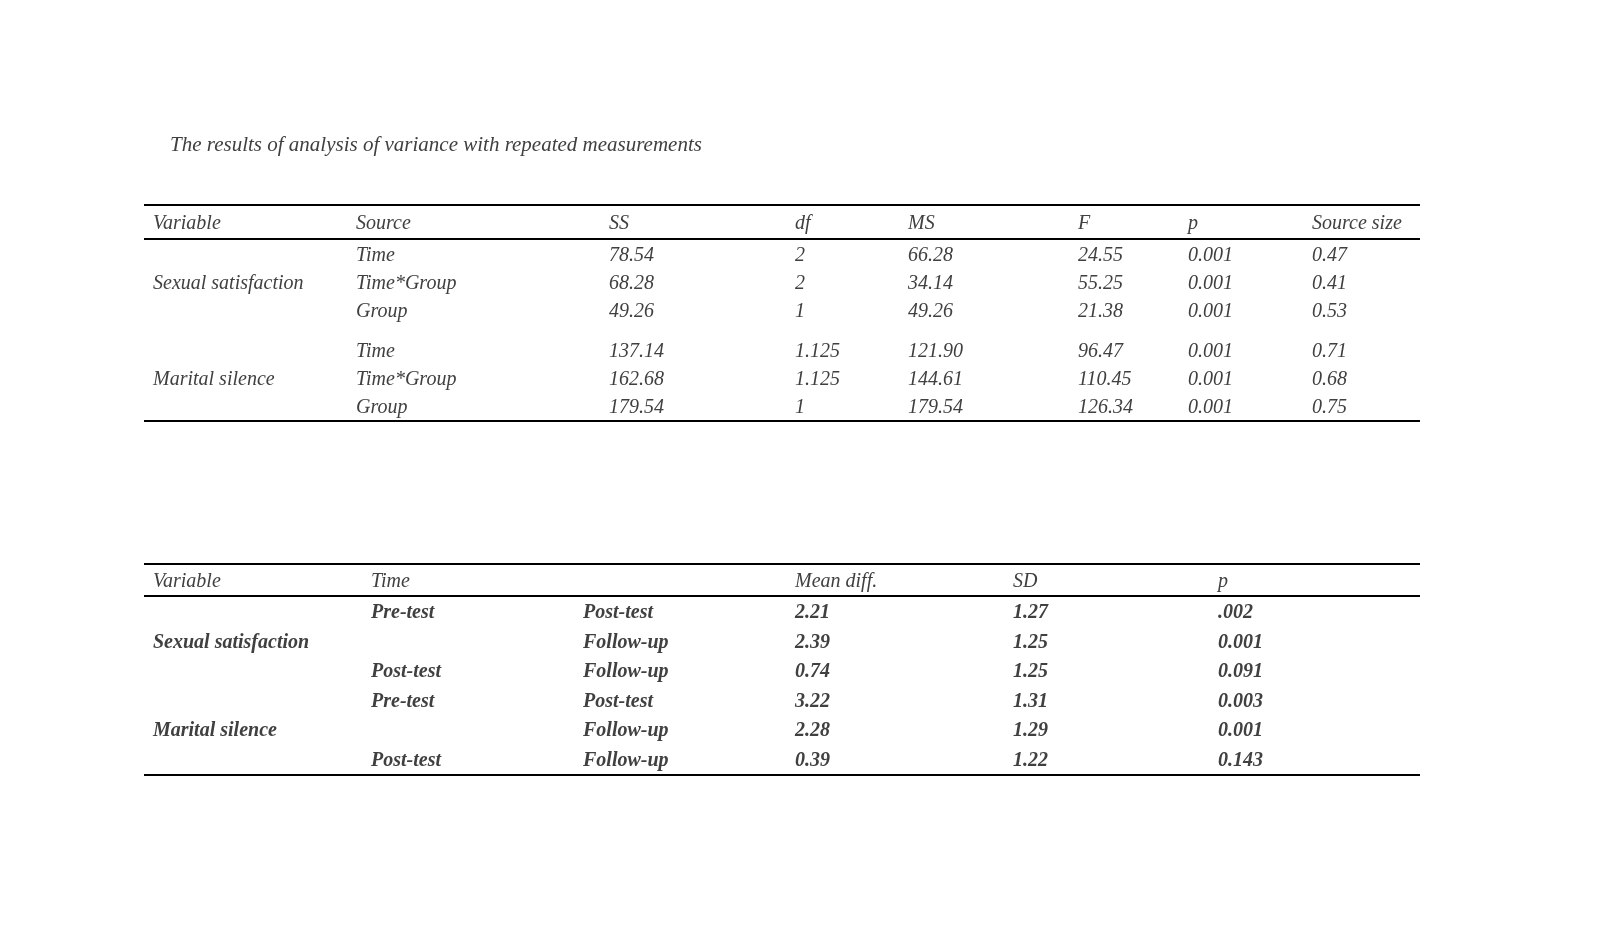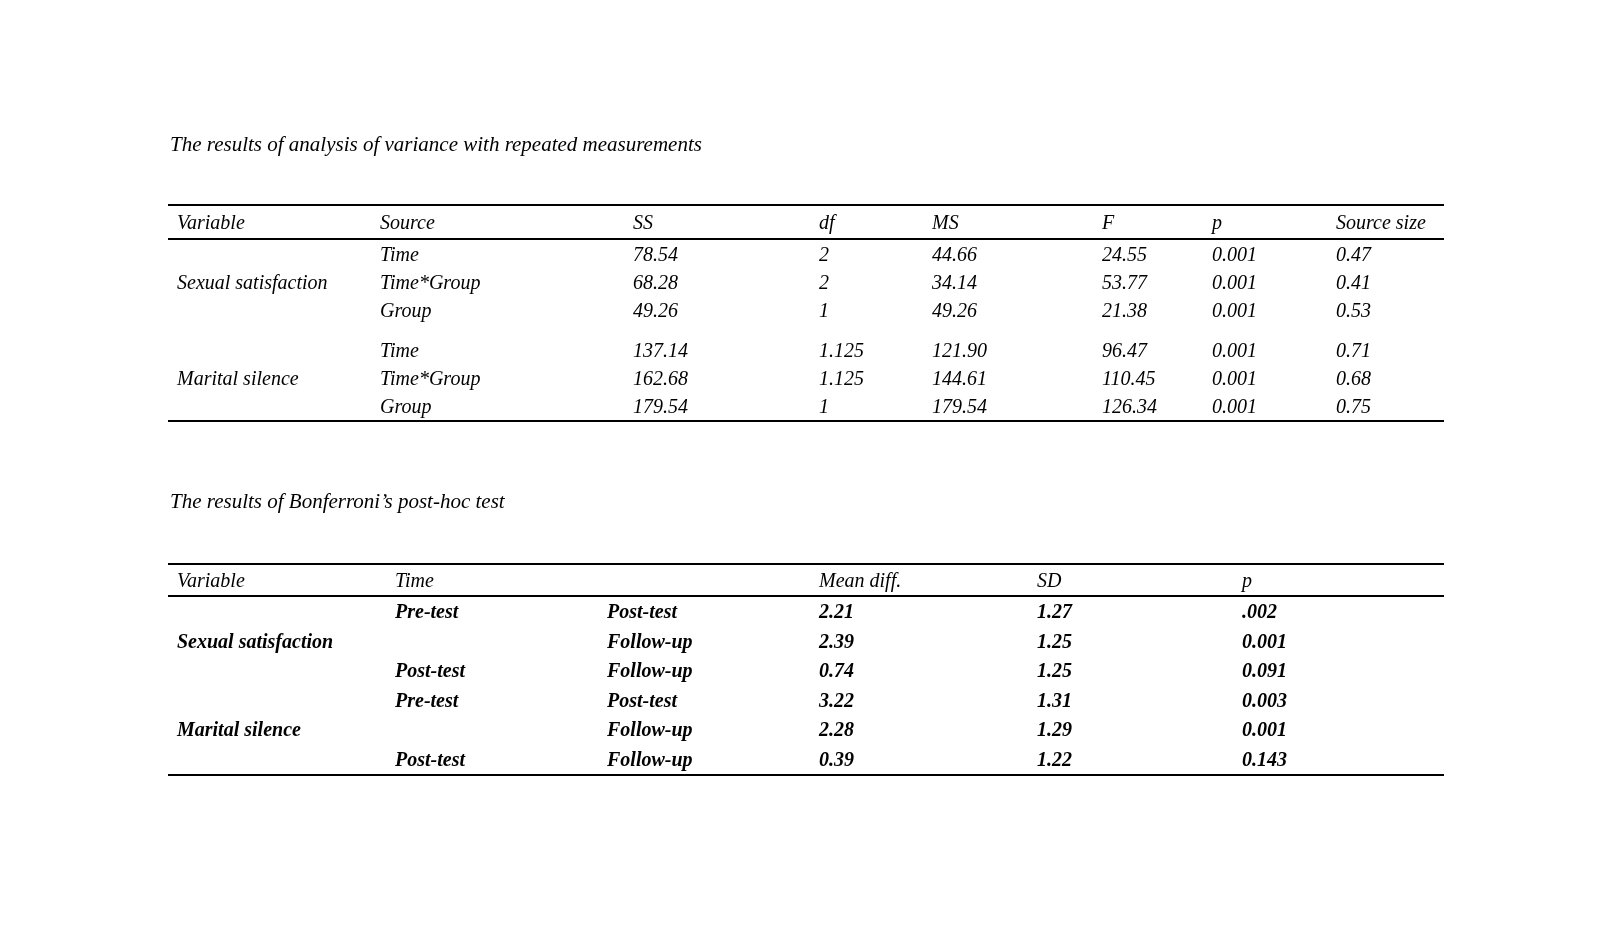--- a/index.html
+++ b/index.html
@@ -5,38 +5,38 @@
   html, body {
     margin: 0;
     padding: 0;
     background: #ffffff;
   }
   #page {
     position: relative;
     width: 1603px;
     height: 952px;
     background: #ffffff;
-    color: #000000;
+    color: #404040;
     font-family: "Liberation Serif", serif;
     font-style: italic;
     overflow: hidden;
   }
   .caption {
     position: absolute;
     left: 170px;
     font-size: 21px;
     line-height: 26px;
     white-space: nowrap;
   }
   #caption-1 { top: 131px; }
   #caption-2 { top: 488px; }
 
   table.rules {
     position: absolute;
-    left: 168px;
+    left: 144px;
     width: 1276px;
     border-collapse: collapse;
     table-layout: fixed;
     font-size: 20px;
     border-top: 2px solid #000000;
     border-bottom: 2px solid #000000;
   }
   #table-1 { top: 204px; }
   #table-2 { top: 563px; }
 
@@ -93,31 +93,31 @@
         <th>p</th>
         <th>Source size</th>
       </tr>
     </thead>
     <tbody>
       <tr>
         <td class="var-cell" rowspan="3">Sexual satisfaction</td>
         <td>Time</td>
         <td>78.54</td>
         <td>2</td>
-        <td>44.66</td>
+        <td>66.28</td>
         <td>24.55</td>
         <td>0.001</td>
         <td>0.47</td>
       </tr>
       <tr>
         <td>Time*Group</td>
         <td>68.28</td>
         <td>2</td>
         <td>34.14</td>
-        <td>53.77</td>
+        <td>55.25</td>
         <td>0.001</td>
         <td>0.41</td>
       </tr>
       <tr>
         <td>Group</td>
         <td>49.26</td>
         <td>1</td>
         <td>49.26</td>
         <td>21.38</td>
         <td>0.001</td>
@@ -150,21 +150,20 @@
         <td>179.54</td>
         <td>1</td>
         <td>179.54</td>
         <td>126.34</td>
         <td>0.001</td>
         <td>0.75</td>
       </tr>
     </tbody>
   </table>
 
-  <div id="caption-2" class="caption">The results of Bonferroni’s post-hoc test</div>
 
   <table id="table-2" class="rules">
     <colgroup>
       <col style="width:218px">
         <col style="width:212px">
         <col style="width:212px">
       <col style="width:218px">
         <col style="width:205px">
         <col style="width:211px">
     </colgroup>

